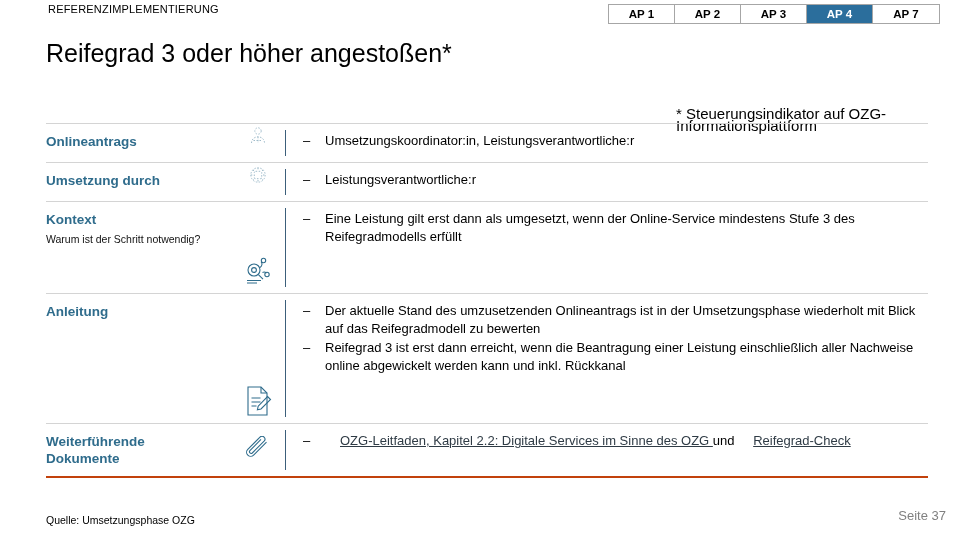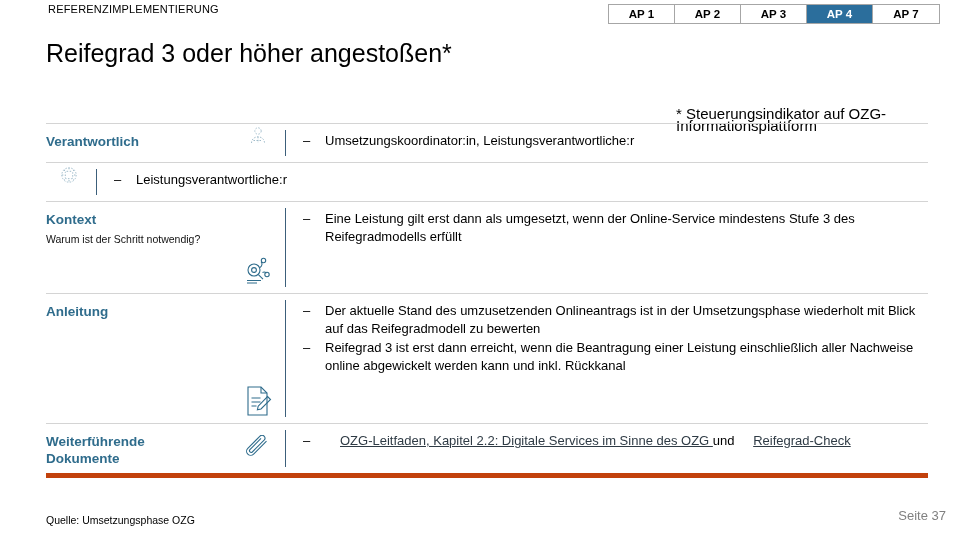--- a/index.html
+++ b/index.html
@@ -96,21 +96,21 @@
     width: 882px;
   }
   .row {
     position: relative;
     border-top: 1px solid #d4d4d4;
     display: flex;
     align-items: stretch;
     box-sizing: border-box;
   }
   .row:first-child { border-top: 1px solid #d4d4d4; }
-  .row-last { border-bottom: 5px solid #c2410c; }
+  .row-last { border-bottom: 2px solid #c2410c; }
 
   .cell-label {
     position: relative;
     width: 189px;
     flex: 0 0 189px;
     padding-top: 9px;
     box-sizing: border-box;
   }
   .label-title {
     font-size: 13.5px;
@@ -229,39 +229,42 @@
     <div class="ap-tab">AP 7</div>
   </div>
 </div>
 
 <div class="footnote">* Steuerungsindikator auf OZG-Informationsplattform</div>
 
 <div class="content-table">
 
   <div class="row row-responsible">
     <div class="cell-label">
-      <div class="label-title">Verantwortlich</div>
+      <div class="label-title">Onlineantrags</div>
     </div>
     <div class="cell-icon">
       <svg class="icon-art icon-faint" width="24" height="24" viewBox="0 0 24 24" fill="none" stroke="#2f6c8c" stroke-width="1" stroke-dasharray="1.5 1.5">
         <circle cx="12" cy="7" r="3.2"></circle>
         <path d="M5.5 19c0-3.6 2.9-6.2 6.5-6.2S18.5 15.4 18.5 19"></path>
         <path d="M12 12.8V19"></path>
         <path d="M7.5 16.5l9 0"></path>
       </svg>
     </div>
     <div class="cell-divider">
         <div class="vbar"></div>
       </div>
     <div class="cell-body">
       <div class="bullet">Umsetzungskoordinator:in, Leistungsverantwortliche:r</div>
     </div>
   </div>
 
   <div class="row row-implementer">
+    <div class="cell-label">
+      <div class="label-title">Umsetzung durch</div>
+    </div>
     <div class="cell-icon">
       <svg class="icon-art icon-faint" width="24" height="24" viewBox="0 0 24 24" fill="none" stroke="#2f6c8c" stroke-width="1" stroke-dasharray="1.5 1.5">
         <circle cx="12" cy="12" r="7.2"></circle>
         <rect x="8.3" y="8.3" width="7.4" height="7.4" rx="1.4"></rect>
         <path d="M12 4.8V7M12 17v2.2M4.8 12H7M17 12h2.2"></path>
         <path d="M6.9 6.9l1.6 1.6M15.5 15.5l1.6 1.6M17.1 6.9l-1.6 1.6M8.5 15.5l-1.6 1.6"></path>
       </svg>
     </div>
     <div class="cell-divider">
         <div class="vbar"></div>

